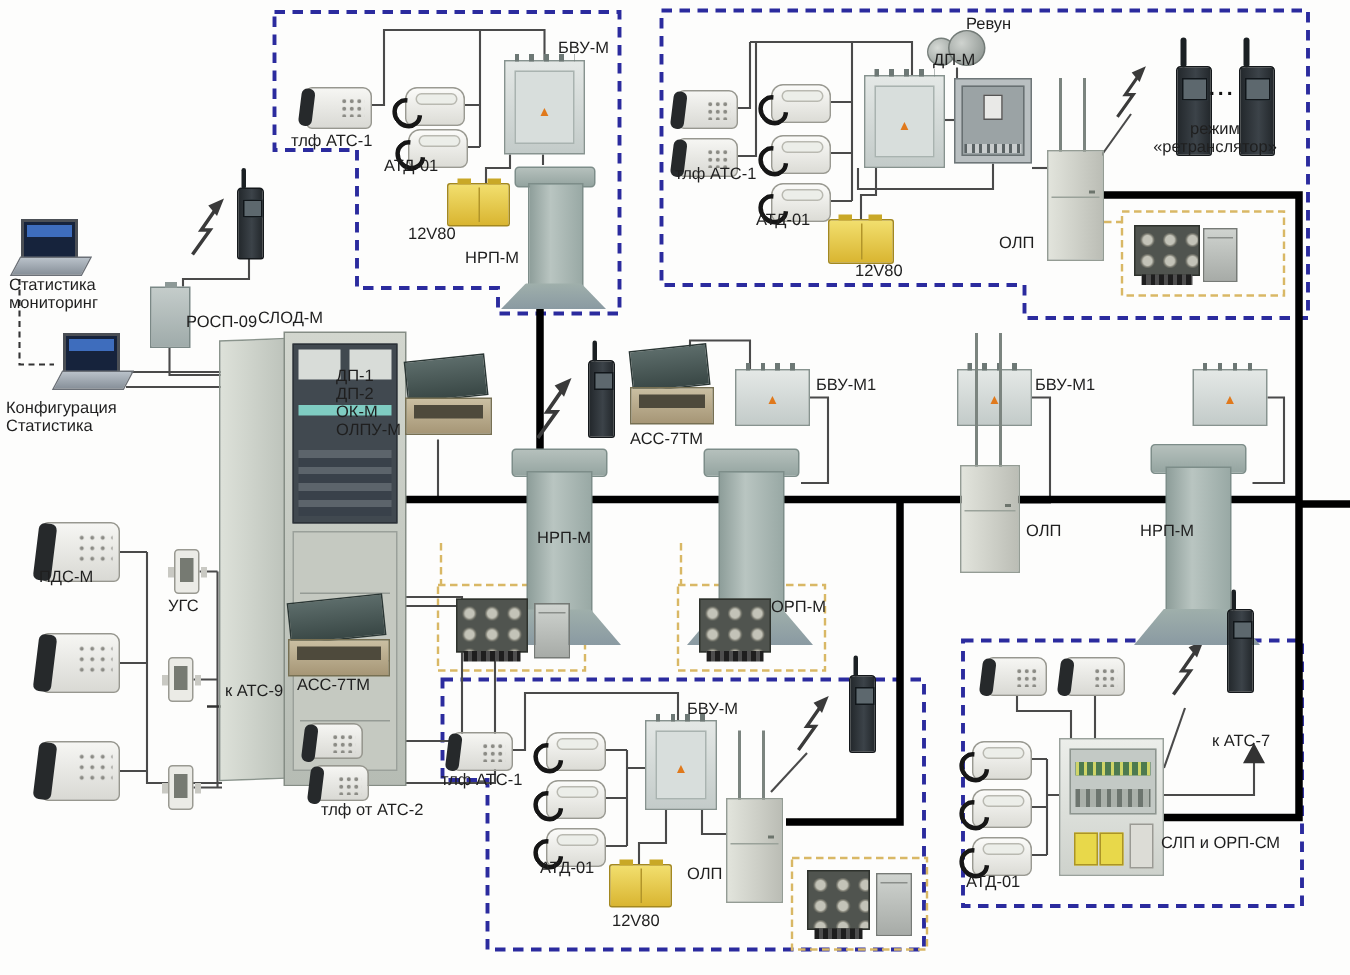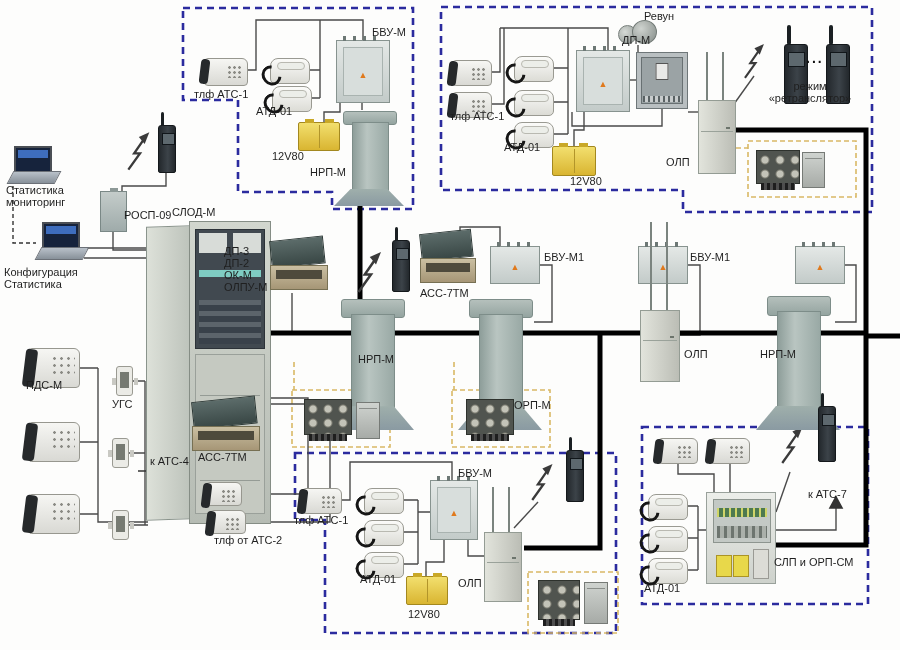--- a/index.html
+++ b/index.html
@@ -415,21 +415,21 @@
     <div class="can"></div>
   </div>
   <div class="dev radio" style="left:818px;top:406px;height:56px"></div>
 
   <div class="lbl" style="left:6px;top:184px">Статистика
 мониторинг</div>
   <div class="lbl" style="left:4px;top:266px">Конфигурация
 Статистика</div>
   <div class="lbl" style="left:124px;top:209px">РОСП-09</div>
   <div class="lbl" style="left:172px;top:206px">СЛОД-М</div>
-  <div class="lbl" style="left:224px;top:245px">ДП-3
+  <div class="lbl" style="left:224px;top:245px">ДП-1
 ДП-2
 ОК-М
 ОЛПУ-М</div>
   <div class="lbl" style="left:194px;top:88px">тлф АТС-1</div>
   <div class="lbl" style="left:256px;top:105px">АТД-01</div>
   <div class="lbl" style="left:372px;top:26px">БВУ-М</div>
   <div class="lbl" style="left:272px;top:150px">12V80</div>
   <div class="lbl" style="left:310px;top:166px">НРП-М</div>
   <div class="lbl" style="left:450px;top:110px">тлф АТС-1</div>
   <div class="lbl" style="left:504px;top:141px">АТД-01</div>
@@ -442,21 +442,21 @@
   <div class="lbl" style="left:570px;top:175px">12V80</div>
   <div class="lbl" style="left:420px;top:287px">АСС-7ТМ</div>
   <div class="lbl" style="left:544px;top:251px">БВУ-М1</div>
   <div class="lbl" style="left:690px;top:251px">БВУ-М1</div>
   <div class="lbl" style="left:358px;top:353px">НРП-М</div>
   <div class="lbl" style="left:514px;top:399px">ОРП-М</div>
   <div class="lbl" style="left:684px;top:348px">ОЛП</div>
   <div class="lbl" style="left:760px;top:348px">НРП-М</div>
   <div class="lbl" style="left:26px;top:379px">ПДС-М</div>
   <div class="lbl" style="left:112px;top:398px">УГС</div>
-  <div class="lbl" style="left:150px;top:455px">к АТС-4</div>
+  <div class="lbl" style="left:150px;top:455px">к АТС-9</div>
   <div class="lbl" style="left:198px;top:451px">АСС-7ТМ</div>
   <div class="lbl" style="left:214px;top:534px">тлф от АТС-2</div>
   <div class="lbl" style="left:294px;top:514px">тлф АТС-1</div>
   <div class="lbl" style="left:360px;top:573px">АТД-01</div>
   <div class="lbl" style="left:458px;top:467px">БВУ-М</div>
   <div class="lbl" style="left:408px;top:608px">12V80</div>
   <div class="lbl" style="left:458px;top:577px">ОЛП</div>
   <div class="lbl" style="left:644px;top:582px">АТД-01</div>
   <div class="lbl" style="left:808px;top:488px">к АТС-7</div>
   <div class="lbl" style="left:774px;top:556px">СЛП и ОРП-СМ</div>

